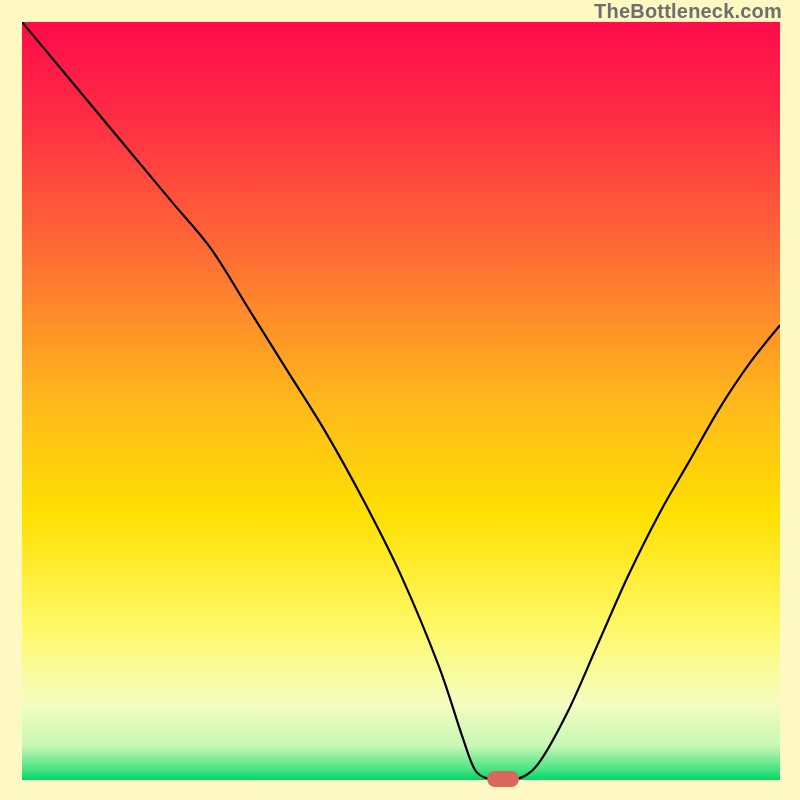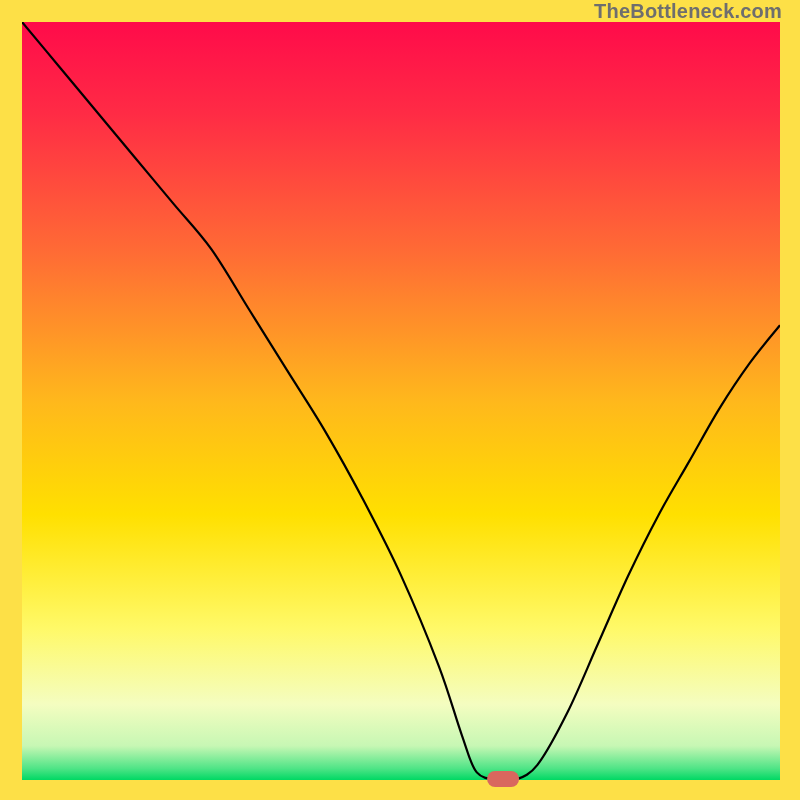--- a/index.html
+++ b/index.html
@@ -7,21 +7,21 @@
     padding: 0;
     background: #000000;
     width: 800px;
     height: 800px;
     overflow: hidden;
   }
   .frame {
     position: relative;
     width: 800px;
     height: 800px;
-    background: #fde047;
+    background: #fef9c3;
   }
   .plot-area {
     position: absolute;
     left: 22px;
     top: 22px;
     width: 758px;
     height: 758px;
   }
   .gradient-bg {
     position: absolute;

